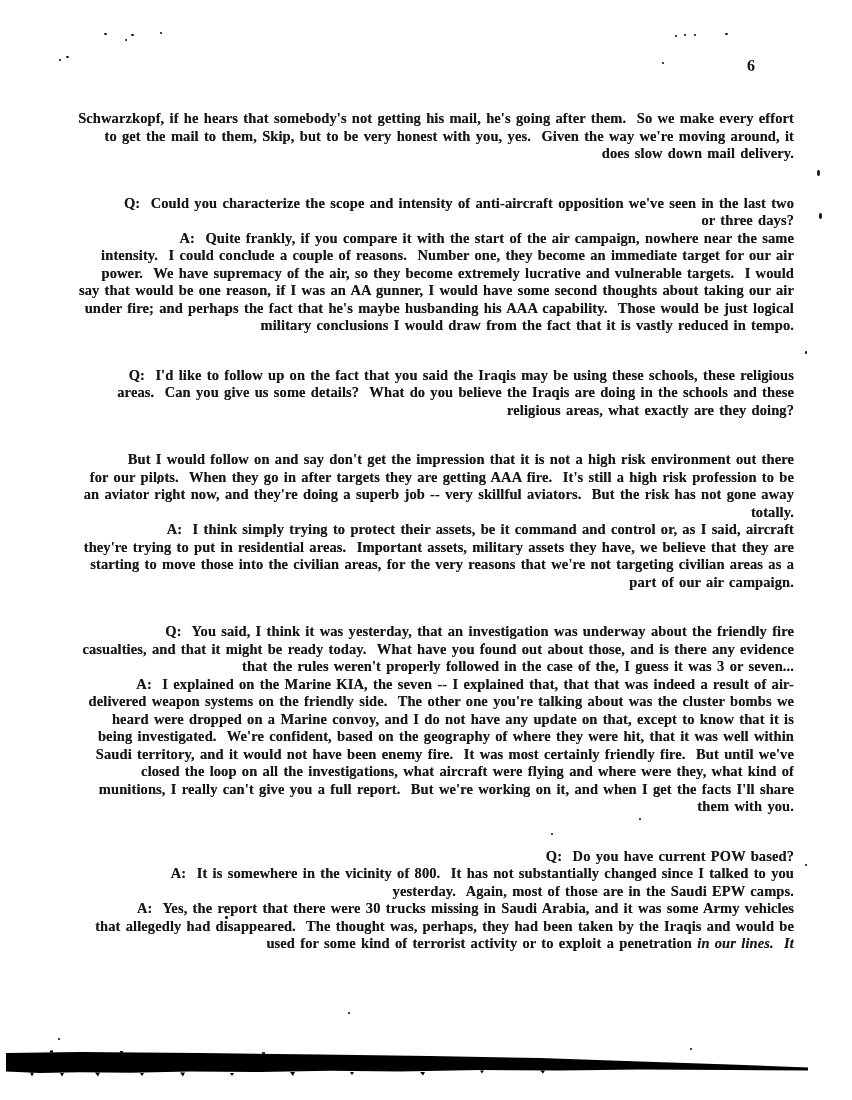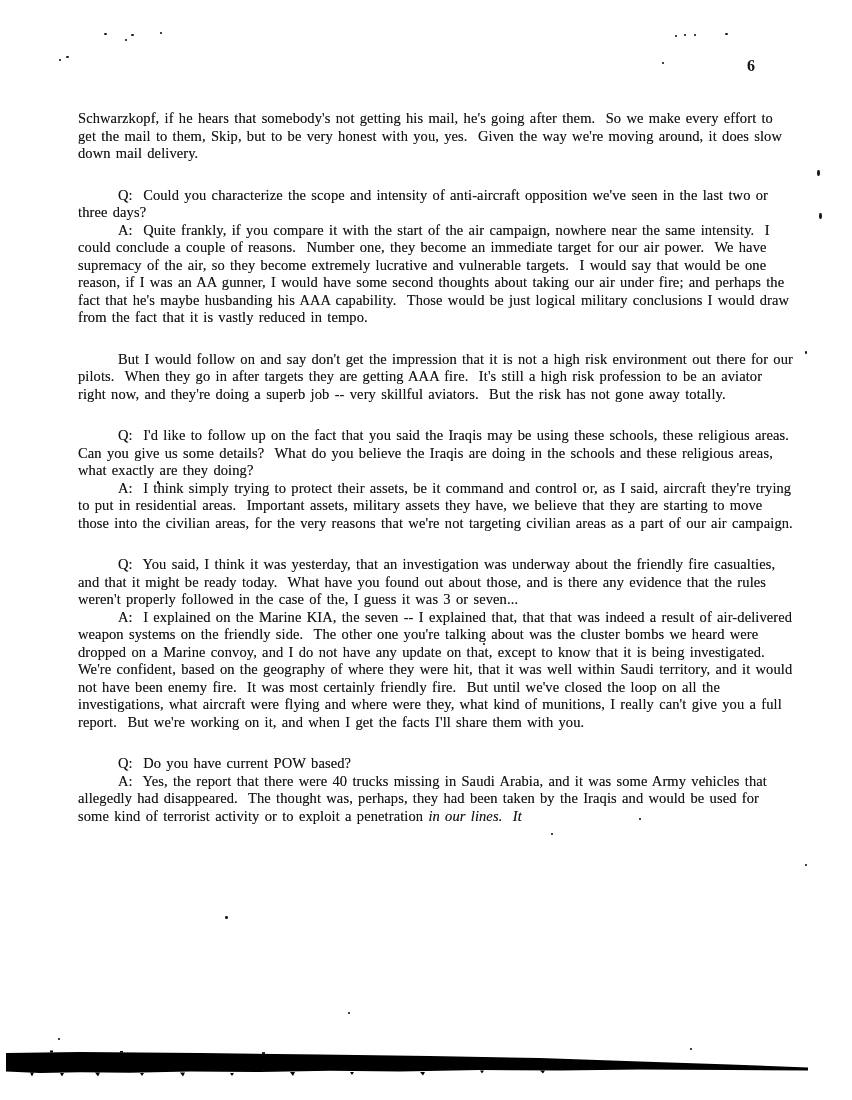--- a/index.html
+++ b/index.html
@@ -14,54 +14,56 @@
     position: absolute; left: 0; top: 0;
     width: 852px; height: 1100px;
     background: #ffffff;
   }
   .page-number {
     position: absolute; left: 747px; top: 57px;
     font-size: 16px; font-weight: bold; color: #121212;
   }
   .text-block {
     position: absolute; left: 78px; top: 110px; width: 716px;
-    font-size: 14.5px; line-height: 17.5px; font-weight: normal;
+    font-size: 14.5px; line-height: 17.5px; font-weight: bold;
     color: #161616;
     letter-spacing: 0.1px; word-spacing: 1.5px;
     text-shadow: 0 0 0.4px rgba(20,20,20,0.55);
+    text-align: right;
   }
   .para { margin: 0; white-space: pre-wrap; }
   .indent { text-indent: 40px; }
-  .gap { margin-top: 24px; }
+  .gap { margin-top: 32px; }
   .it { font-style: italic; }
   .speck {
     position: absolute; background: #1c1c1c; border-radius: 40%;
   }
   .band {
     position: absolute; left: 0; top: 1046;
   }
 </style>
 </head>
 <body>
 
 <div class="page">
 
   <div class="page-number">6</div>
 
   <div class="text-block">
     <p class="para">Schwarzkopf, if he hears that somebody's not getting his mail, he's going after them.  So we make every effort to get the mail to them, Skip, but to be very honest with you, yes.  Given the way we're moving around, it does slow down mail delivery.</p>
     <p class="para indent gap">Q:  Could you characterize the scope and intensity of anti-aircraft opposition we've seen in the last two or three days?</p>
     <p class="para indent">A:  Quite frankly, if you compare it with the start of the air campaign, nowhere near the same intensity.  I could conclude a couple of reasons.  Number one, they become an immediate target for our air power.  We have supremacy of the air, so they become extremely lucrative and vulnerable targets.  I would say that would be one reason, if I was an AA gunner, I would have some second thoughts about taking our air under fire; and perhaps the fact that he's maybe husbanding his AAA capability.  Those would be just logical military conclusions I would draw from the fact that it is vastly reduced in tempo.</p>
+    <p class="para indent gap">Q:  I'd like to follow up on the fact that you said the Iraqis may be using these schools, these religious areas.  Can you give us some details?  What do you believe the Iraqis are doing in the schools and these religious areas, what exactly are they doing?</p>
     <p class="para indent gap">But I would follow on and say don't get the impression that it is not a high risk environment out there for our pilots.  When they go in after targets they are getting AAA fire.  It's still a high risk profession to be an aviator right now, and they're doing a superb job -- very skillful aviators.  But the risk has not gone away totally.</p>
-    <p class="para indent gap">Q:  I'd like to follow up on the fact that you said the Iraqis may be using these schools, these religious areas.  Can you give us some details?  What do you believe the Iraqis are doing in the schools and these religious areas, what exactly are they doing?</p>
     <p class="para indent">A:  I think simply trying to protect their assets, be it command and control or, as I said, aircraft they're trying to put in residential areas.  Important assets, military assets they have, we believe that they are starting to move those into the civilian areas, for the very reasons that we're not targeting civilian areas as a part of our air campaign.</p>
     <p class="para indent gap">Q:  You said, I think it was yesterday, that an investigation was underway about the friendly fire casualties, and that it might be ready today.  What have you found out about those, and is there any evidence that the rules weren't properly followed in the case of the, I guess it was 3 or seven...</p>
     <p class="para indent">A:  I explained on the Marine KIA, the seven -- I explained that, that that was indeed a result of air-delivered weapon systems on the friendly side.  The other one you're talking about was the cluster bombs we heard were dropped on a Marine convoy, and I do not have any update on that, except to know that it is being investigated.  We're confident, based on the geography of where they were hit, that it was well within Saudi territory, and it would not have been enemy fire.  It was most certainly friendly fire.  But until we've closed the loop on all the investigations, what aircraft were flying and where were they, what kind of munitions, I really can't give you a full report.  But we're working on it, and when I get the facts I'll share them with you.</p>
     <p class="para indent gap">Q:  Do you have current POW based?</p>
-    <p class="para indent"><span>A:  Yes, the report that there were 40 trucks missing in Saudi Arabia, and it was some Army vehicles that allegedly had disappeared.  The thought was, perhaps, they had been taken by the Iraqis and would be used for some kind of terrorist activity or to exploit a penetration </span><span class="it">in our lines.  It</span></p>
+    <p class="para indent">A:  It is somewhere in the vicinity of 800.  It has not substantially changed since I talked to you yesterday.  Again, most of those are in the Saudi EPW camps.</p>
+    <p class="para indent"><span>A:  Yes, the report that there were 30 trucks missing in Saudi Arabia, and it was some Army vehicles that allegedly had disappeared.  The thought was, perhaps, they had been taken by the Iraqis and would be used for some kind of terrorist activity or to exploit a penetration </span><span class="it">in our lines.  It</span></p>
   </div>
 
   <div>
       <div class="speck" style="left: 59px; top: 59px; width: 2px; height: 2px;"></div>
       <div class="speck" style="left: 66px; top: 56px; width: 3px; height: 2px;"></div>
       <div class="speck" style="left: 104px; top: 33px; width: 3px; height: 2px;"></div>
       <div class="speck" style="left: 125px; top: 39px; width: 2px; height: 2px;"></div>
       <div class="speck" style="left: 131px; top: 34px; width: 3px; height: 2px;"></div>
       <div class="speck" style="left: 160px; top: 32px; width: 2px; height: 2px;"></div>
       <div class="speck" style="left: 675px; top: 35px; width: 2px; height: 2px;"></div>

